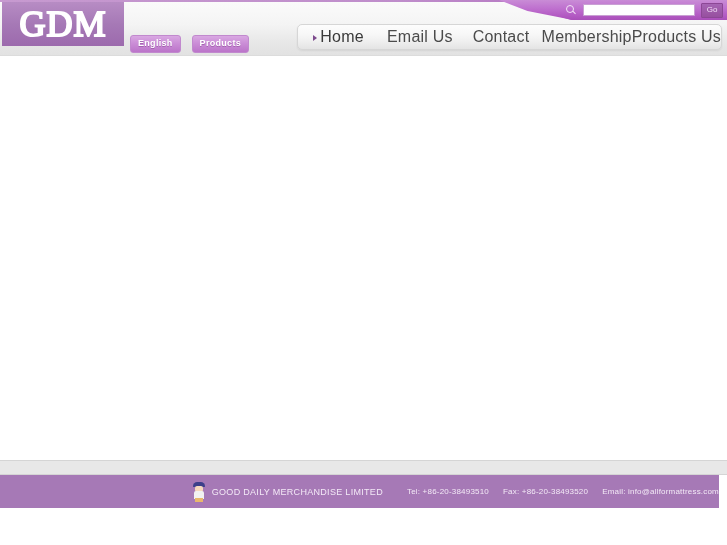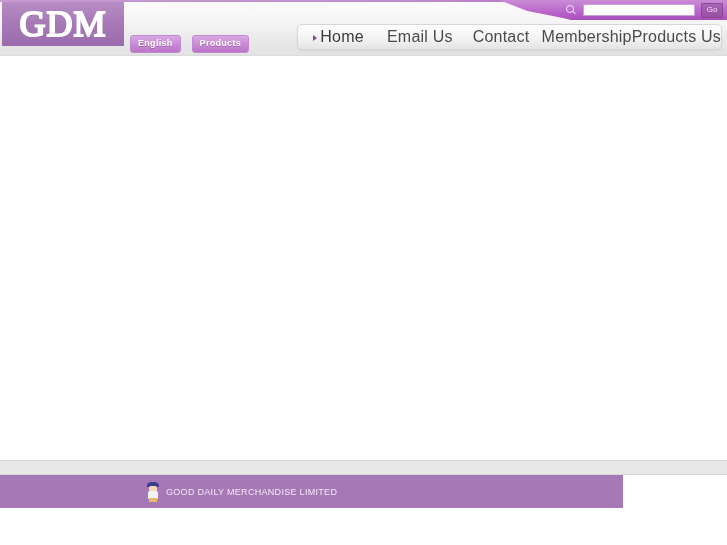--- a/index.html
+++ b/index.html
@@ -209,25 +209,26 @@
     width: 727px;
     height: 15px;
     background: #e8e8e8;
     border-top: 1px solid #d5d5d5;
     border-bottom: 1px solid #d5d5d5;
     box-sizing: border-box;
   }
   .footer {
     position: absolute;
     left: 0; top: 475px;
-    width: 623px;
+    width: 719px;
     height: 33px;
     background: #a679b6;
     display: flex;
     align-items: center;
+    justify-content: flex-end;
   }
   .footer-inner {
     display: flex;
     align-items: center;
     margin-left: 146px;
     gap: 0;
   }
   .mascot-icon {
     width: 14px;
     height: 20px;
@@ -326,16 +327,21 @@
 
 <div class="footer">
   <div class="footer-inner">
     <span class="mascot-icon">
       <span class="mascot-hat"></span>
       <span class="mascot-face"></span>
       <span class="mascot-body"></span>
       <span class="mascot-legs"></span>
     </span>
     <span class="footer-company">GOOD DAILY MERCHANDISE LIMITED</span>
+    <span class="footer-contact">
+      <span>Tel: +86-20-38493510</span>
+      <span>Fax: +86-20-38493520</span>
+      <span>Email: info@allformattress.com</span>
+    </span>
   </div>
 </div>
 
 <div class="below-footer"></div>
 
 </body></html>

